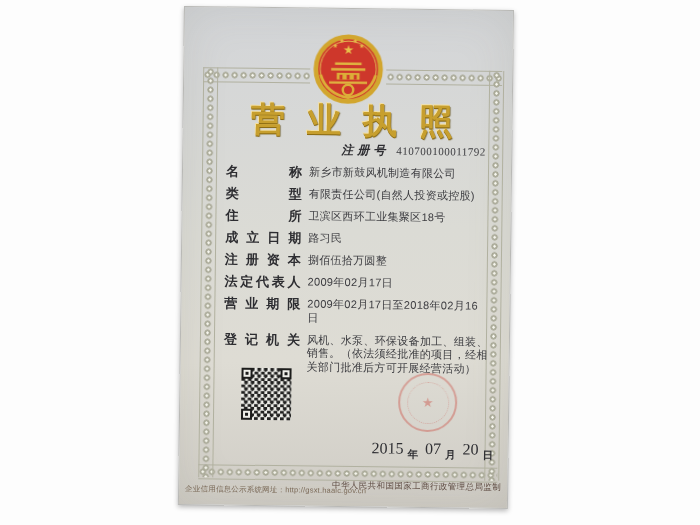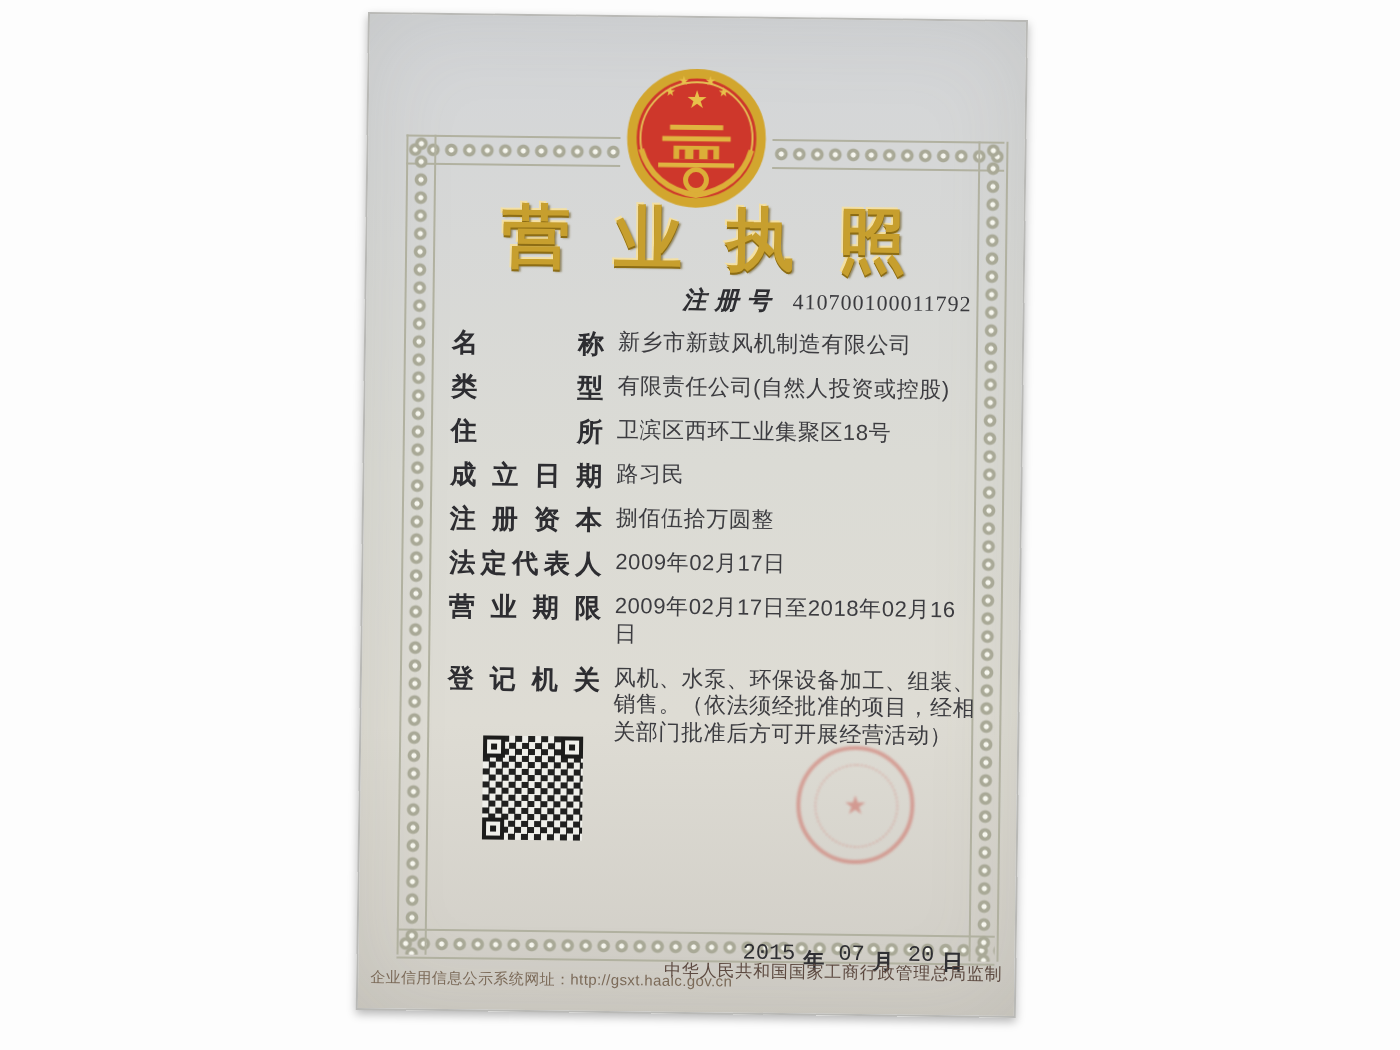--- a/index.html
+++ b/index.html
@@ -80,21 +80,21 @@
     width:40px;height:40px;border-radius:50%;border:1px dotted rgba(204,94,84,.38);
     display:flex;align-items:center;justify-content:center;
     color:rgba(204,94,84,.5);font-size:13px;
   }
   
   .registrar{
     position:absolute;left:174px;top:419px;
     font-size:13px;font-weight:bold;letter-spacing:7px;color:#2d2d31;white-space:nowrap;
   }
   .dateline{position:absolute;left:192px;top:434px;width:120px;display:flex;align-items:flex-end;gap:4px;white-space:nowrap;}
-  .dateline .num{font-family:Liberation Mono, monospace;font-size:11px;color:#2f2f33;position:relative;top:-4px;margin-top:32px;}
+  .dateline .num{font-family:Liberation Serif, serif;font-size:16px;color:#2f2f33;position:relative;top:-4px;}
   .dateline .unit{font-size:10.5px;font-weight:bold;color:#2f2f33;margin-right:3px;}
   
   .footer-left{
     position:absolute;left:6px;top:477px;font-size:7.5px;color:#7b6a58;letter-spacing:.2px;white-space:nowrap;
   }
   .footer-right{
     position:absolute;right:6px;top:471px;font-size:8.5px;color:#5d4a41;letter-spacing:.4px;white-space:nowrap;
   }
 </style>
 </head>

